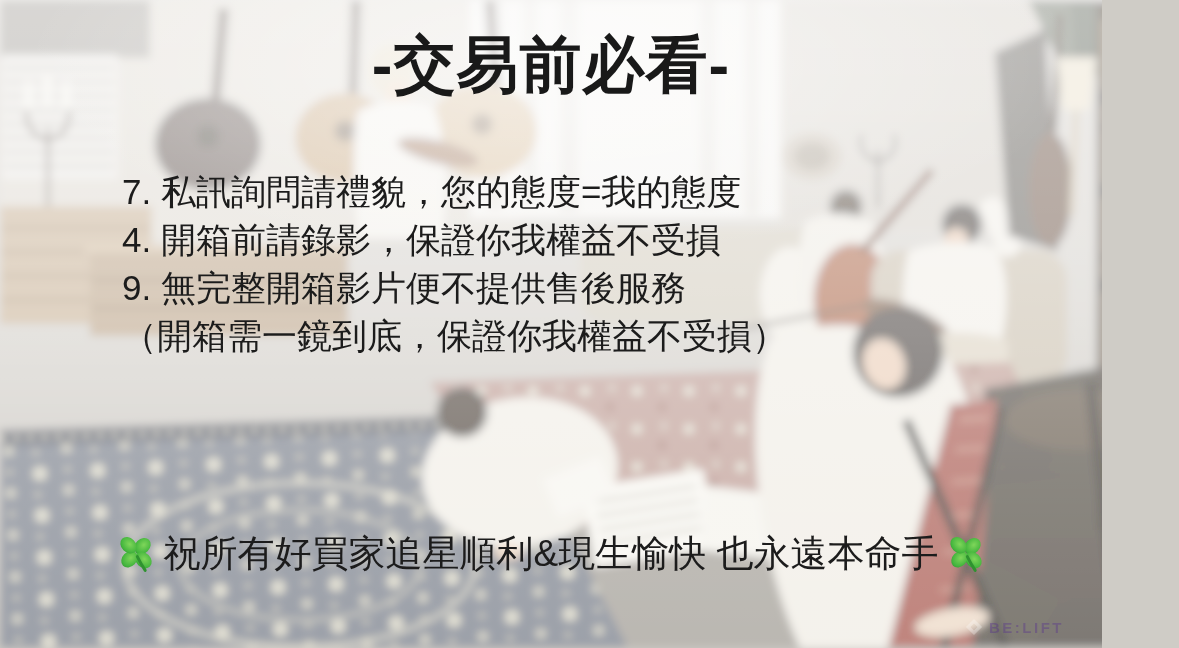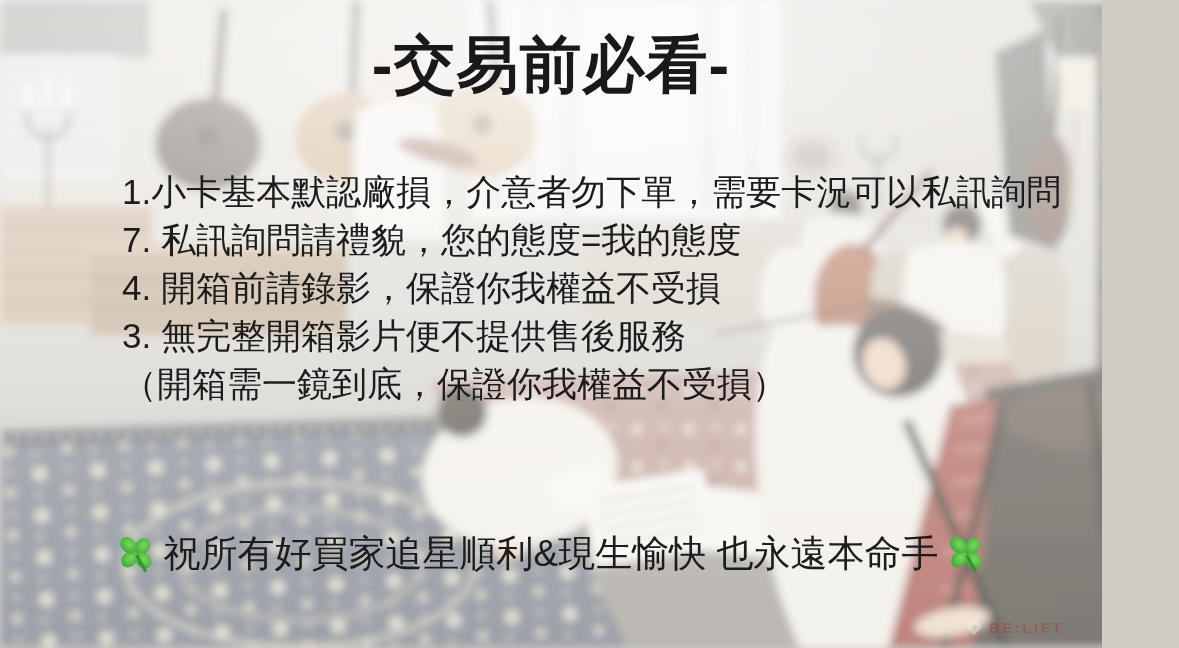--- a/index.html
+++ b/index.html
@@ -13,21 +13,21 @@
           linear-gradient(180deg, rgba(255,255,255,.62) 0%, rgba(255,255,255,.55) 38%,
                           rgba(255,255,255,.42) 72%, rgba(255,255,255,.36) 100%);}
   .title{position:absolute;left:0;right:0;top:28px;margin:0;text-align:center;
          font-size:62px;line-height:74px;font-weight:700;color:#191919;letter-spacing:1px;}
   .rules{position:absolute;left:122px;top:168px;color:#1c1c1c;
          font-size:35px;line-height:48px;font-weight:500;white-space:nowrap;}
   .blessing{position:absolute;left:0;right:0;top:519px;display:flex;justify-content:center;
             align-items:center;gap:7px;font-size:37px;line-height:50px;font-weight:500;color:#1c1c1c;margin-top:10px;}
   .clover{width:42px;height:42px;flex:0 0 auto;}
   .watermark{position:absolute;right:38px;bottom:12px;display:flex;align-items:center;gap:6px;
-             color:#b91c1c;opacity:.30;font-weight:700;font-size:15px;letter-spacing:2.5px;}
+             color:#4c1d95;opacity:.30;font-weight:700;font-size:15px;letter-spacing:2.5px;}
   .wm-logo{width:18px;height:18px;}
 </style>
 </head>
 <body>
 
 <div class="stage">
 
   <svg class="bg" width="1179" height="648" viewBox="0 0 1179 648" aria-hidden="true">
     <defs>
       <filter id="soft" x="-5%" y="-5%" width="110%" height="110%">
@@ -188,24 +188,23 @@
       <path d="M1090 380 L1120 648" stroke="#1c1610" stroke-width="12"></path>
       <ellipse cx="952" cy="622" rx="37" ry="13" fill="#e9d2bb" transform="rotate(-10 952 622)"></ellipse>
     </g>
   </svg>
 
   <div class="wash"></div>
 
   <h1 class="title">-交易前必看-</h1>
 
   <div class="rules">
-    <div class="rule">1.小卡基本默認廠損，介意者勿下單，需要卡況可以私訊詢問</div>
     <div class="rule">7. 私訊詢問請禮貌，您的態度=我的態度</div>
     <div class="rule">4. 開箱前請錄影，保證你我權益不受損</div>
-    <div class="rule">3. 無完整開箱影片便不提供售後服務</div>
+    <div class="rule">9. 無完整開箱影片便不提供售後服務</div>
     <div class="rule">（開箱需一鏡到底，保證你我權益不受損）</div>
   </div>
 
   <div class="blessing">
     <svg class="clover" viewBox="0 0 64 64" aria-hidden="true">
       <defs>
         <radialGradient id="gl" cx="50%" cy="40%" r="70%">
           <stop offset="0" stop-color="#7fd65a"></stop>
             <stop offset=".7" stop-color="#45b63e"></stop>
             <stop offset="1" stop-color="#2f9230"></stop>

